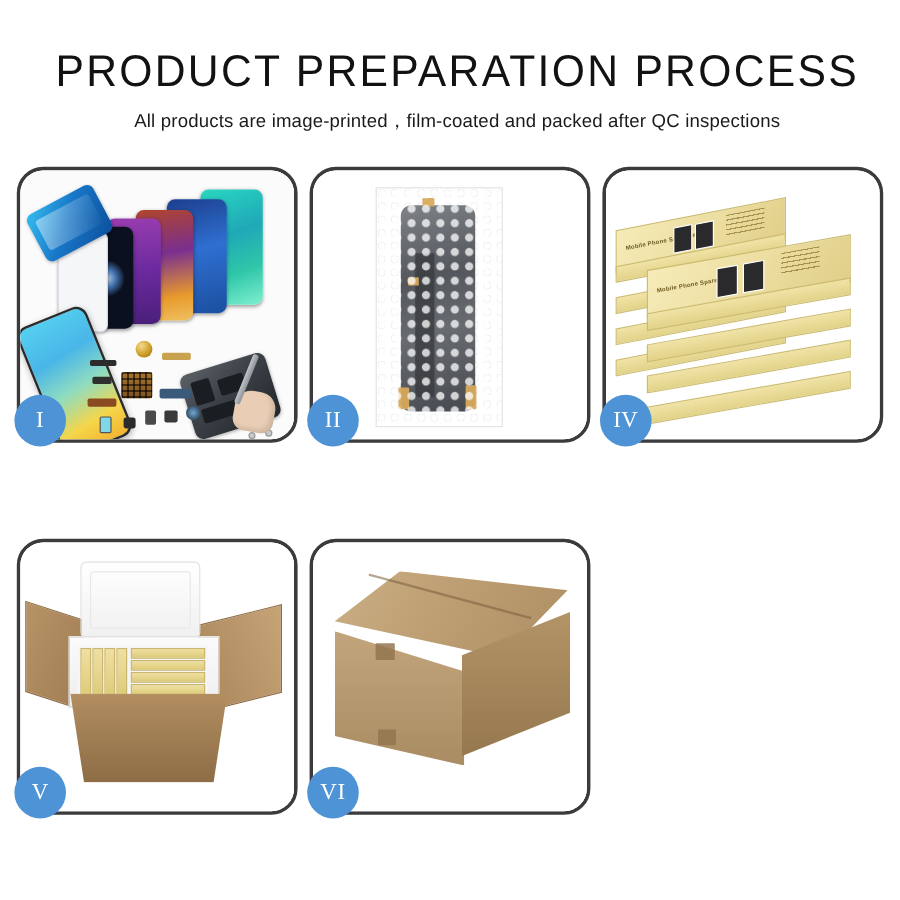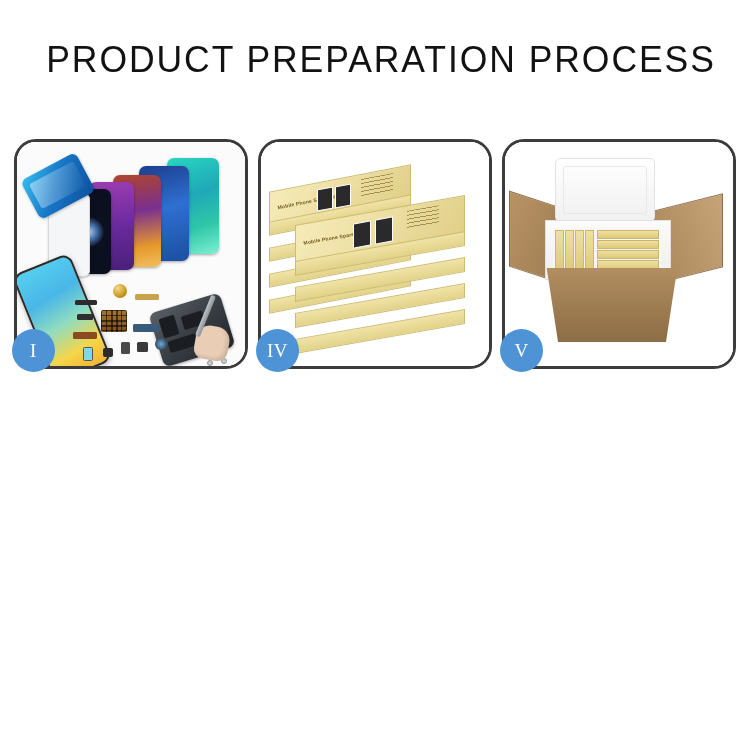--- a/index.html
+++ b/index.html
@@ -329,20 +329,21 @@
   }
   .c6-tape {
     position:absolute; background: rgba(146,117,80,.85); border-radius:1px;
   }
 </style>
 </head>
 <body>
 
 <div class="header">
   <div class="page-title">PRODUCT PREPARATION PROCESS</div>
+  <div class="page-subtitle">All products are image-printed，film-coated and packed after QC inspections</div>
 </div>
 
 <div class="grid">
 
   <div class="panel">
     <div class="panel-inner">
       <div class="scene-parts">
         <div class="ph ph5"></div>
         <div class="ph ph4"></div>
         <div class="ph ph3"></div>
@@ -373,20 +374,35 @@
         <div class="screw" style="left:196px;top:208px;"></div>
         <div class="screw" style="left:204px;top:216px;"></div>
         <div class="screw" style="left:190px;top:218px;"></div>
         <div class="hand"></div>
         <div class="tool"></div>
       </div>
     </div>
     <div class="badge">I</div>
   </div>
 
+  <div class="panel">
+    <div class="panel-inner">
+      <div class="scene-bubble">
+        <div class="bagwrap">
+          <div class="screen-in"></div>
+          <div class="tape" style="left:38px;top:8px;width:10px;height:7px;"></div>
+          <div class="tape" style="left:26px;top:74px;width:9px;height:7px;"></div>
+          <div class="tape" style="left:18px;top:166px;width:9px;height:18px;"></div>
+          <div class="tape" style="left:74px;top:164px;width:9px;height:20px;"></div>
+          <div class="bubble-overlay"></div>
+        </div>
+      </div>
+    </div>
+    <div class="badge">II</div>
+  </div>
 
 
   <div class="panel">
     <div class="panel-inner">
       <div class="scene-stack">
 
         <div class="sbox lid" style="left:8px;top:36px;width:140px;height:34px;transform:skewY(-11deg);"></div>
         <div class="slabel" style="left:16px;top:56px;transform:rotate(-11deg);">Mobile Phone Spare Parts</div>
         <div class="sphone" style="left:56px;top:46px;width:14px;height:20px;transform:skewY(-11deg);"></div>
         <div class="sphone" style="left:74px;top:43px;width:14px;height:20px;transform:skewY(-11deg);"></div>
@@ -426,14 +442,27 @@
           <div class="ybar" style="left:44px;top:12px;width:60px;height:7px;"></div>
           <div class="ybar" style="left:44px;top:22px;width:60px;height:7px;"></div>
           <div class="ybar" style="left:44px;top:32px;width:60px;height:8px;"></div>
         </div>
         <div class="c5-body"></div>
       </div>
     </div>
     <div class="badge">V</div>
   </div>
 
+  <div class="panel">
+    <div class="panel-inner">
+      <div class="scene-sealed">
+        <div class="c6-top"></div>
+        <div class="c6-left"></div>
+        <div class="c6-right"></div>
+        <div class="c6-seam" style="left:44px;top:44px;width:140px;height:2px;transform:rotate(15deg);"></div>
+        <div class="c6-tape" style="left:52px;top:84px;width:16px;height:14px;"></div>
+        <div class="c6-tape" style="left:54px;top:156px;width:15px;height:13px;"></div>
+      </div>
+    </div>
+    <div class="badge">VI</div>
+  </div>
 
 </div>
 
 </body></html>

